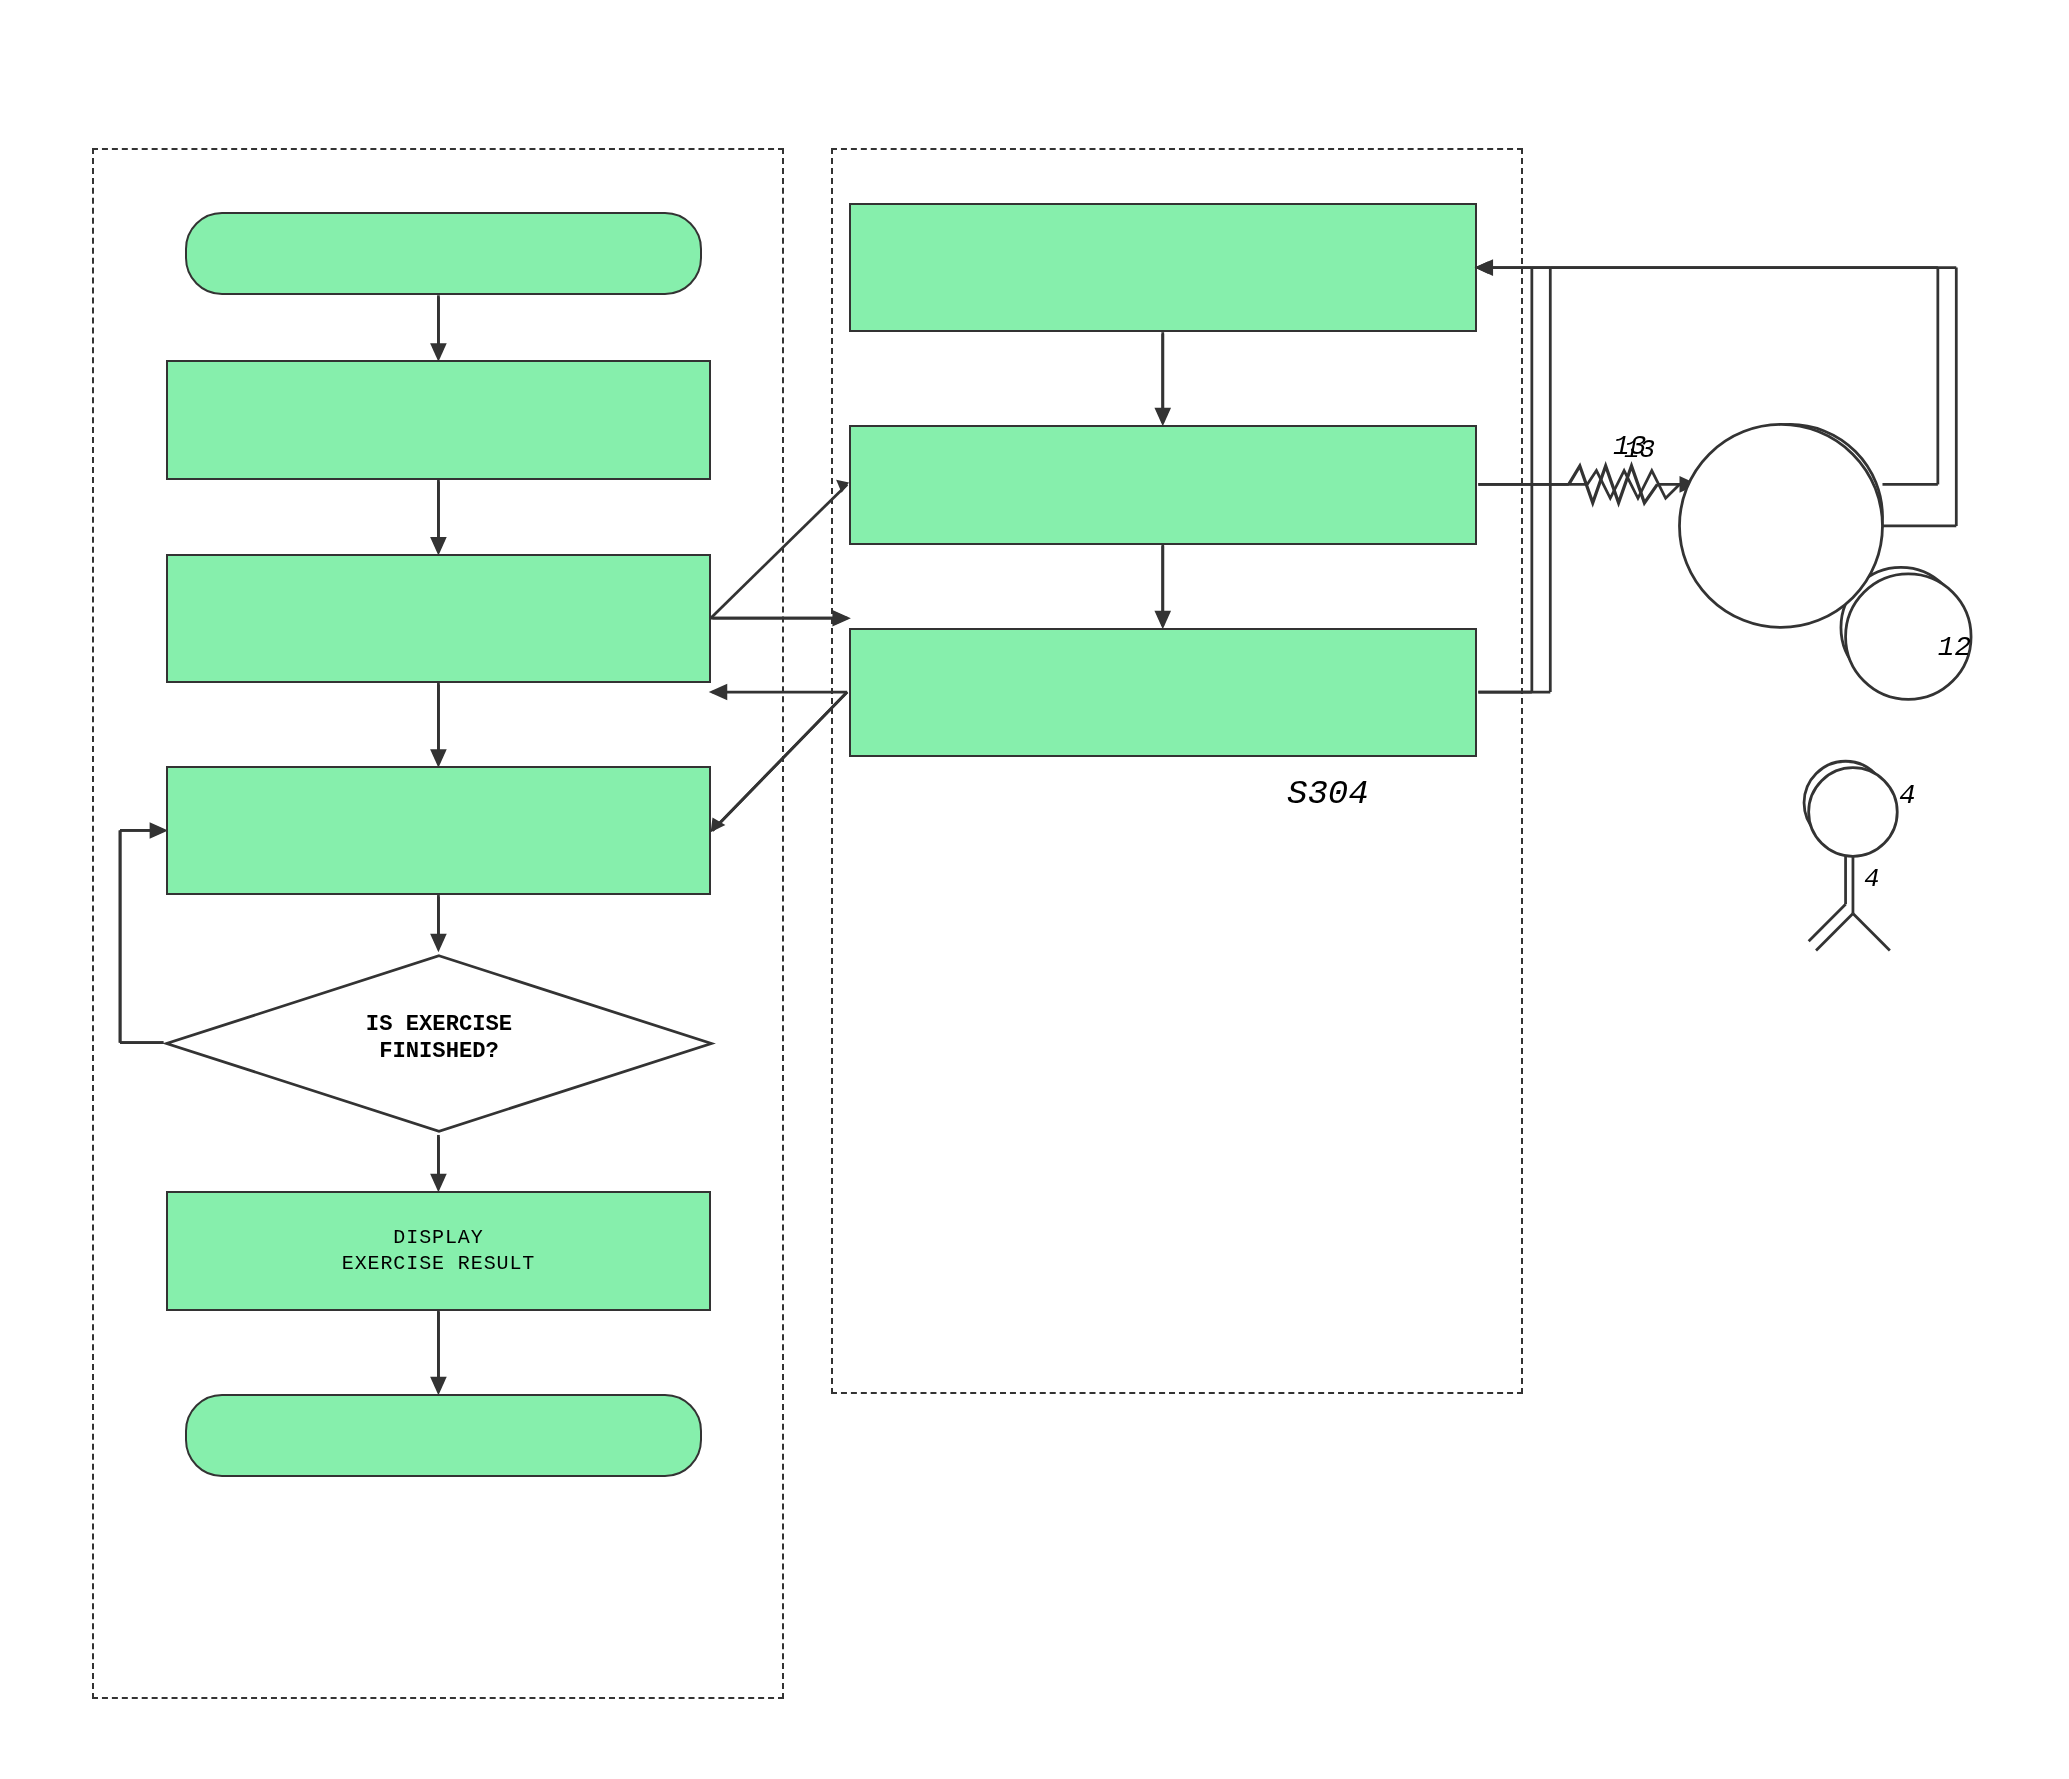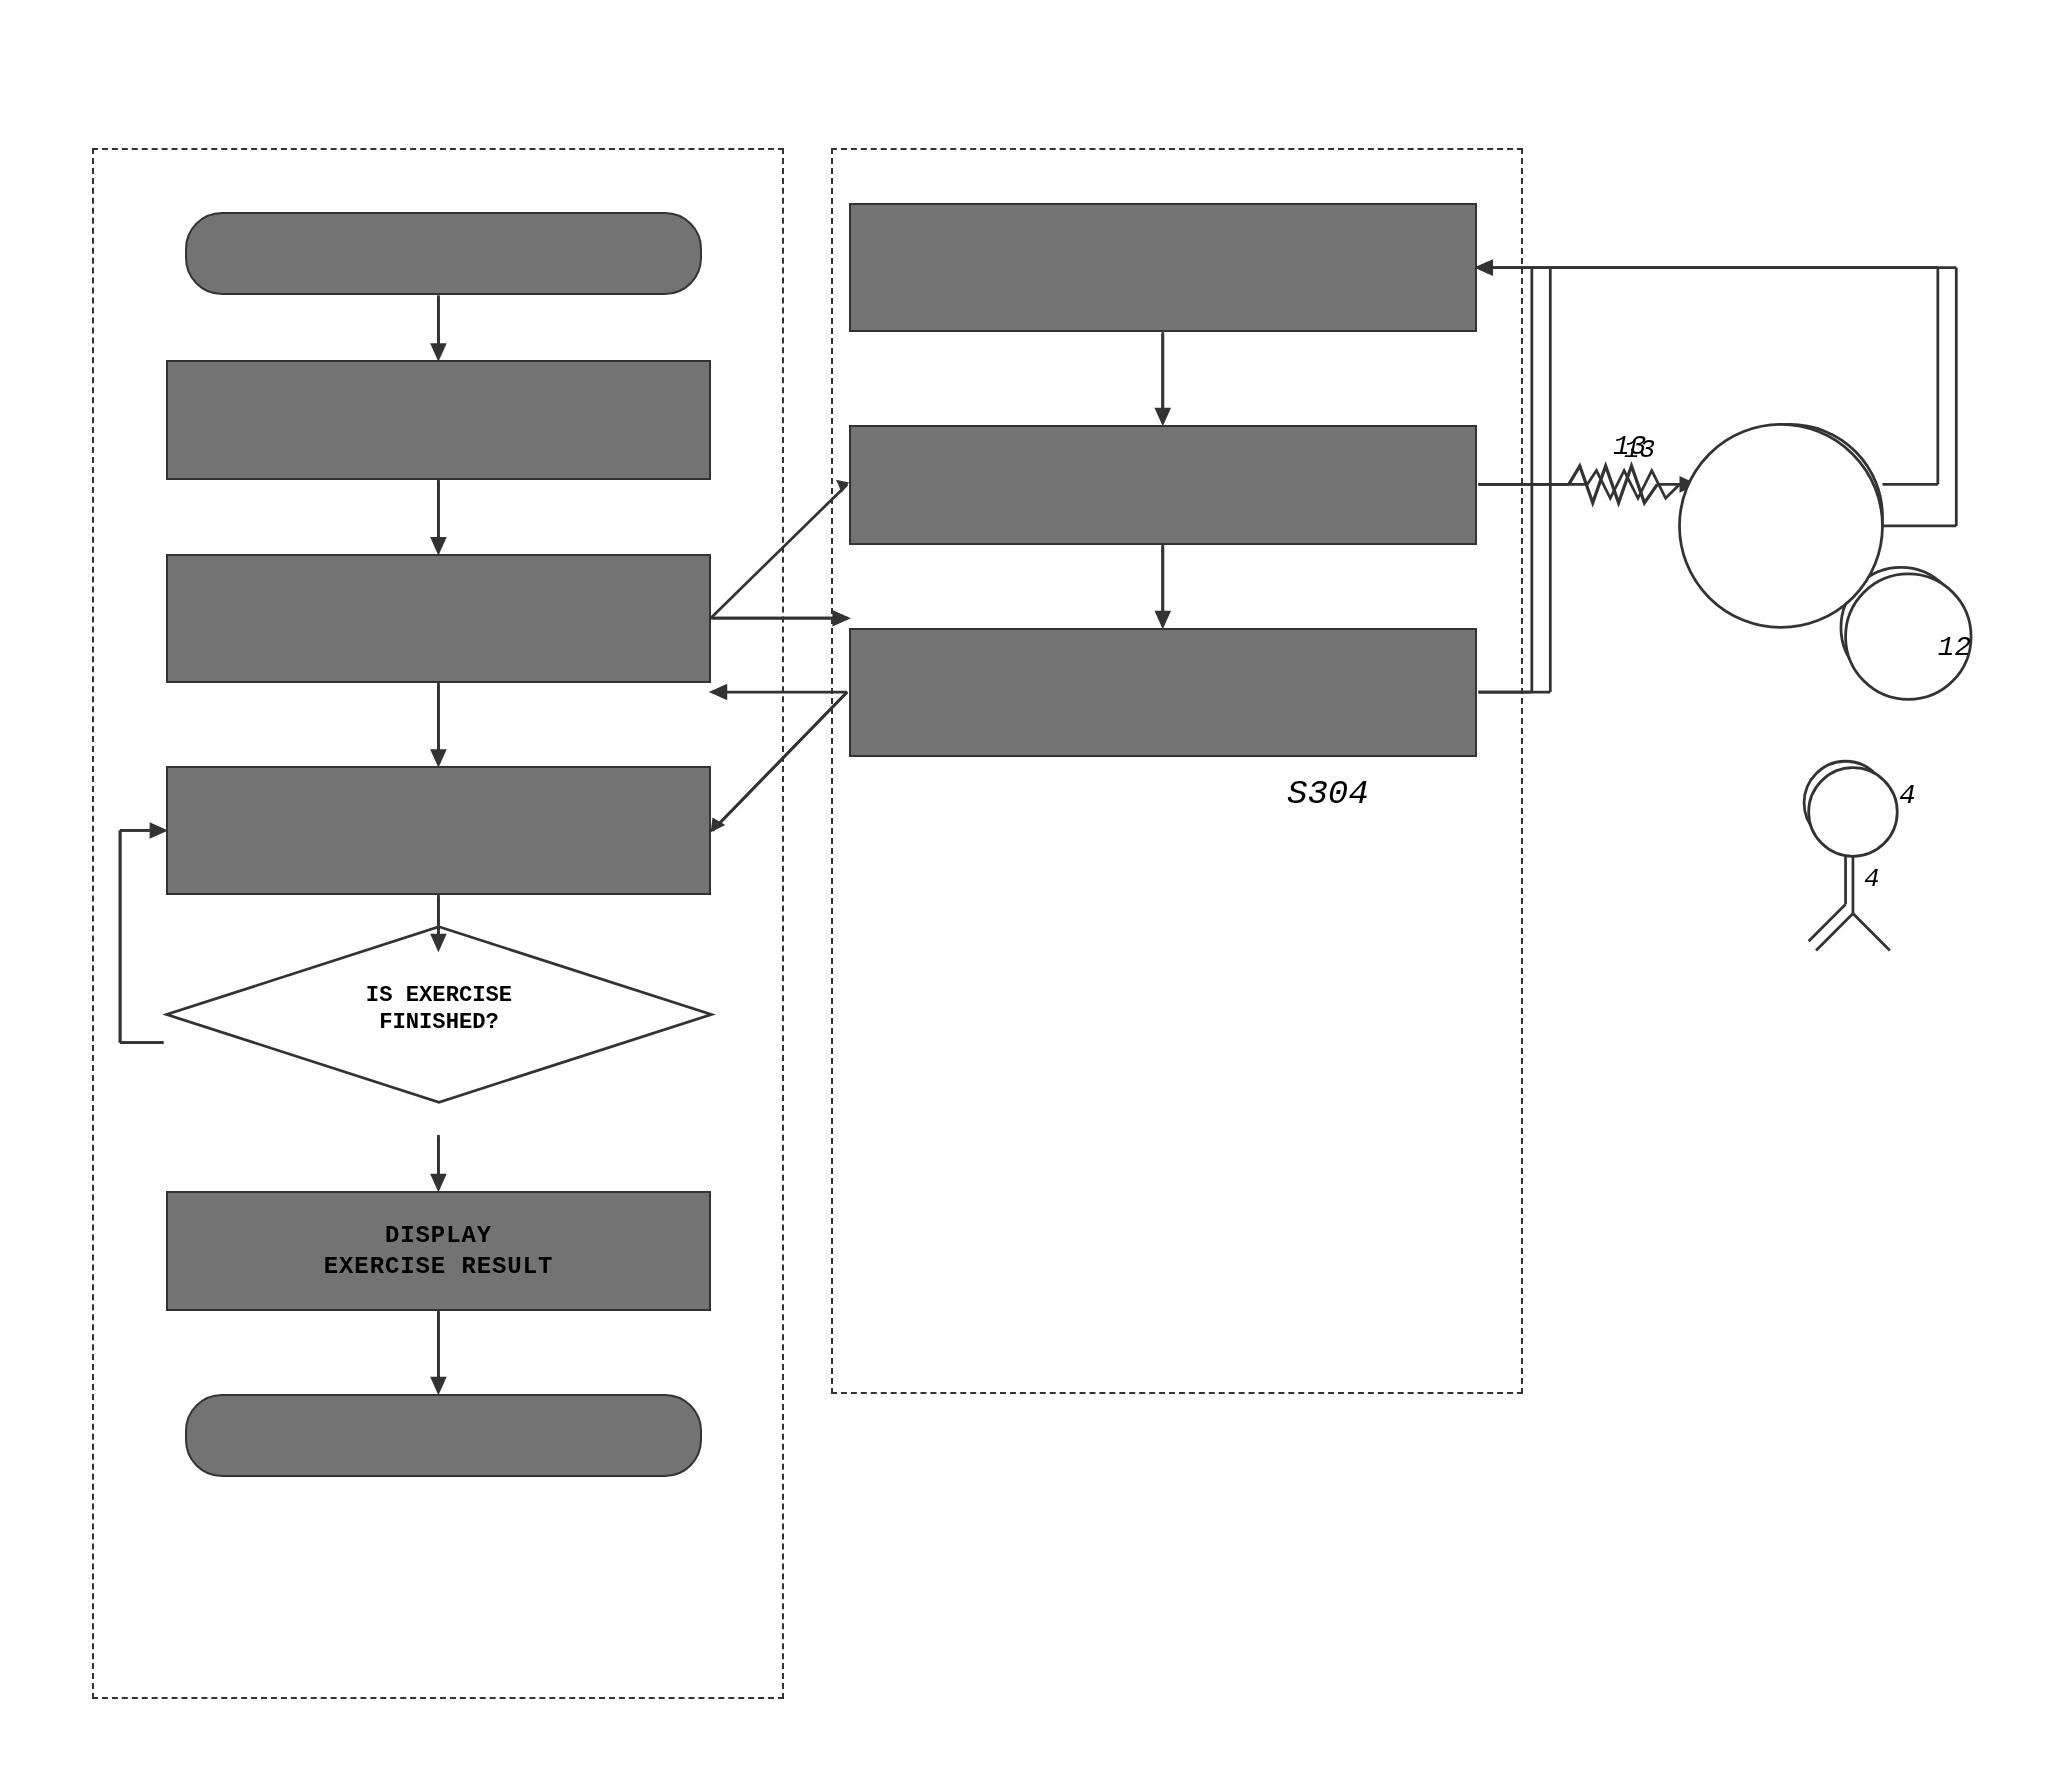--- a/index.html
+++ b/index.html
@@ -20,27 +20,27 @@
     }
     
     .dashed-box {
       position: absolute;
       border: 2.8px dashed #333;
     }
     
     .flow-box {
       position: absolute;
       border: 2.8px solid #333;
-      background: #737373;
+      background: #86efac;
       display: flex;
       align-items: center;
       justify-content: center;
       text-align: center;
-      font-size: 24px;
-      font-weight: bold;
+      font-size: 20px;
+      font-weight: normal;
       letter-spacing: 0.9px;
       line-height: 1.3;
     }
     .rounded {
       border-radius: 37px;
     }
     
     .step-label {
       position: absolute;
       font-size: 26px;
@@ -93,21 +93,21 @@
 <div class="flow-box" style="left:166px; top:554px; width:545px; height:129px;">
   <span style="white-space:pre-line;"></span>
 </div>
 
 <div class="step-label" style="left:103px; top:803px;"></div>
 <div class="flow-box" style="left:166px; top:766px; width:545px; height:129px;">
   <span style="white-space:pre-line;"></span>
 </div>
 
 <div class="step-label" style="left:103px; top:1024px;"></div>
-<div class="diamond-container" style="left:162px; top:922px;">
+<div class="diamond-container" style="left:162px; top:951px;">
   <svg width="554" height="185" viewBox="0 0 600 200">
     <polygon points="300,5 595,100 300,195 5,100" fill="white" stroke="#333" stroke-width="3"></polygon>
     <text x="300" y="85" text-anchor="middle" font-family="Courier New, monospace" font-size="24" font-weight="bold">IS EXERCISE</text>
     <text x="300" y="115" text-anchor="middle" font-family="Courier New, monospace" font-size="24" font-weight="bold">FINISHED?</text>
   </svg>
 </div>
 
 <div style="position:absolute; left:120px; top:1032px; font-size:26px; font-family:'Courier New',monospace; font-weight:bold;"></div>
 
 <div style="position:absolute; left:439px; top:1117px; font-size:26px; font-family:'Courier New',monospace; font-weight:bold;"></div>

